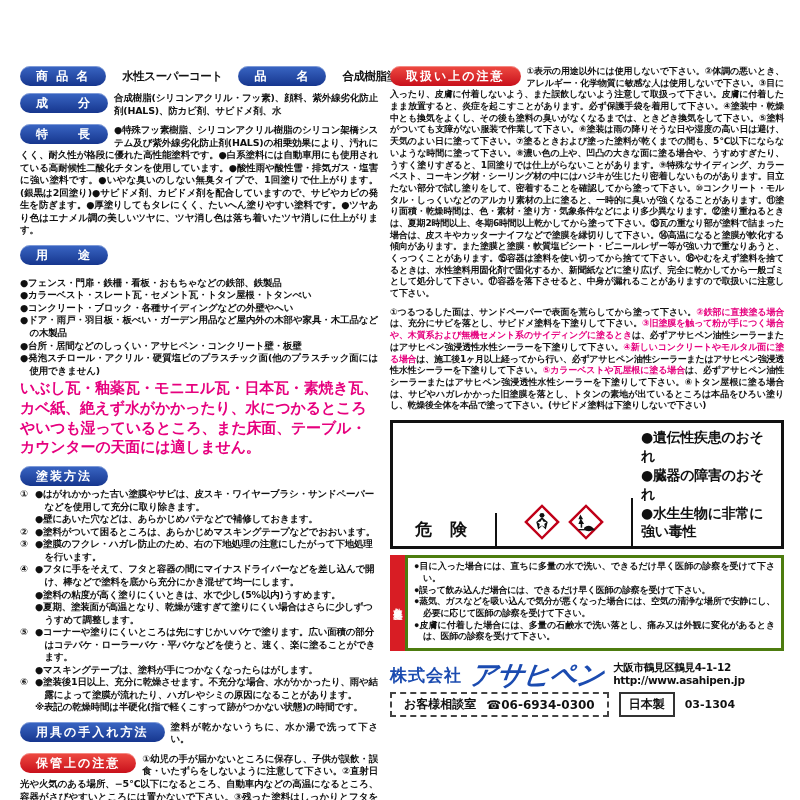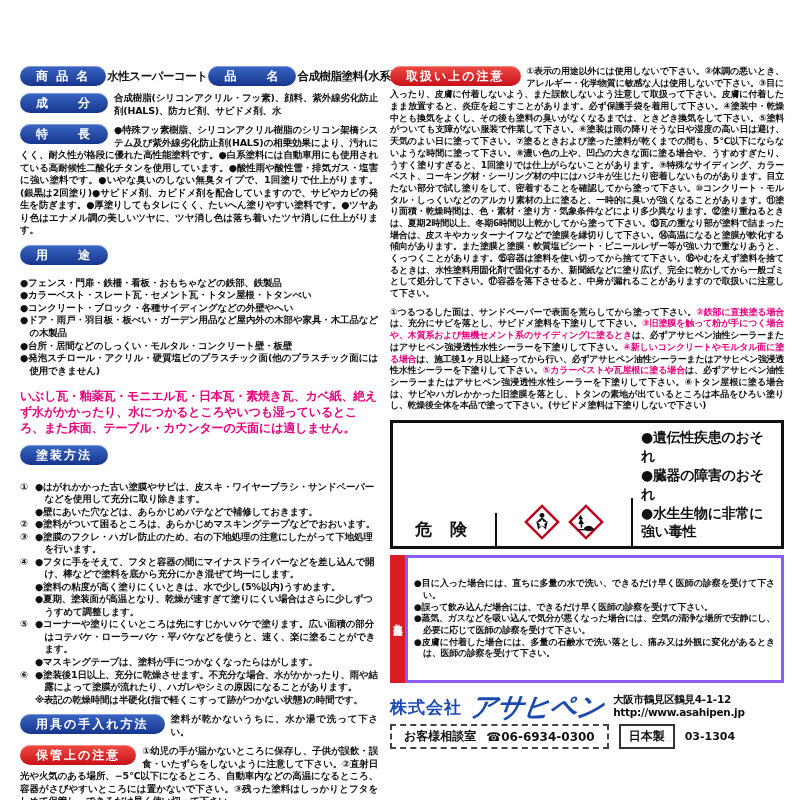--- a/index.html
+++ b/index.html
@@ -23,21 +23,21 @@
   .pill.float{float:left;margin:0 6px 1px 0;}
 
   .sec{margin-bottom:7px;}
   .row{display:flex;align-items:flex-start;gap:6px;}
   .row .pill{flex:none;margin-top:1px;}
 
   .txt{font-size:9.5px;line-height:1.32;letter-spacing:-.2px;text-align:justify;}
   .txt-r{font-size:9px;line-height:1.3;letter-spacing:-.3px;text-align:justify;}
   .hang{padding-left:1em;text-indent:-1em;}
   .pink{color:#e6007e;}
-  .note-pink{color:#e6007e;font-size:12px;line-height:1.32;letter-spacing:-.2px;margin-top:12px;}
+  .note-pink{color:#e6007e;font-size:15px;line-height:1.32;letter-spacing:-.2px;margin-top:2px;}
 
   
   .step{display:flex;gap:2px;font-size:9.5px;line-height:1.32;letter-spacing:-.2px;}
   .step-num{flex:none;width:13px;}
   .step-body{flex:1;min-width:0;}
 
   
   .proc-note{
     border:2px solid #d81d24;border-radius:10px;color:#d81d24;
     font-size:9px;line-height:1.15;padding:2px 8px;flex:1;min-width:0;
@@ -54,41 +54,41 @@
   .danger-haz .li{font-size:14px;line-height:1.35;letter-spacing:-.3px;}
   .diamond{width:38px;height:38px;}
 
   
   .firstaid{display:flex;margin-bottom:10px;align-items:stretch;}
   .fa-bar{
     flex:none;width:15px;background:#d81d24;color:#fff;
     writing-mode:vertical-rl;text-orientation:upright;
     font-size:9px;letter-spacing:1px;display:flex;align-items:center;justify-content:center;
   }
-  .fa-box{flex:1;border:3px solid #8b5cf6;padding:20px 6px;}
+  .fa-box{flex:1;border:3px solid #4d7c0f;padding:4px 6px;font-family:Liberation Mono, monospace;}
   .fa-box .li{font-size:9px;line-height:1.3;letter-spacing:-.3px;padding-left:1em;text-indent:-1em;text-align:justify;}
 
   
   .footer{margin-top:2px;}
   .f-top{display:flex;align-items:flex-end;gap:8px;}
   .f-prefix{font-size:17px;color:#1b4bb0;letter-spacing:1px;}
   .f-logo{
     font-size:27px;color:#1b4bb0;font-style:italic;letter-spacing:-1px;
     transform:skewX(-8deg);line-height:.95;
   }
   .f-addr{font-size:10.5px;line-height:1.25;letter-spacing:-.3px;margin-left:2px;}
   .f-bottom{display:flex;align-items:center;gap:10px;margin-top:5px;}
   .f-contact{
     border:2px dashed #444;padding:2px 12px;font-size:12px;letter-spacing:0;
     display:flex;gap:10px;align-items:center;
   }
   .f-made{border:2px solid #333;padding:2px 8px;font-size:12px;}
   .f-code{font-size:11px;}
 
-  .name-row{display:flex;align-items:center;gap:1px;margin-bottom:6px;flex-wrap:nowrap;}
+  .name-row{display:flex;align-items:center;gap:16px;margin-bottom:6px;flex-wrap:nowrap;}
   .name-row .val{font-size:11.5px;letter-spacing:-.5px;white-space:nowrap;}
   .clearfix::after{content:"";display:block;clear:both;}
 </style>
 </head>
 <body>
 
 <div class="sheet">
 
   <div class="col-left">
 
@@ -109,28 +109,28 @@
       <div class="txt">●特殊フッ素樹脂、シリコンアクリル樹脂のシリコン架橋システム及び紫外線劣化防止剤(HALS)の相乗効果により、汚れにくく、耐久性が格段に優れた高性能塗料です。●白系塗料には自動車用にも使用されている高耐候性二酸化チタンを使用しています。●酸性雨や酸性雪・排気ガス・塩害に強い塗料です。●いやな臭いのしない無臭タイプで、1回塗りで仕上がります。(銀黒は2回塗り)●サビドメ剤、カビドメ剤を配合していますので、サビやカビの発生を防ぎます。●厚塗りしてもタレにくく、たいへん塗りやすい塗料です。●ツヤあり色はエナメル調の美しいツヤに、ツヤ消し色は落ち着いたツヤ消しに仕上がります。</div>
     </div>
 
     <div class="sec">
       <div style="margin-bottom:12px;"><span class="pill blue">用　　途</span></div>
       <div class="txt">
           <div class="hang">●フェンス・門扉・鉄柵・看板・おもちゃなどの鉄部、鉄製品</div>
           <div class="hang">●カラーベスト・スレート瓦・セメント瓦・トタン屋根・トタンべい</div>
           <div class="hang">●コンクリート・ブロック・各種サイディングなどの外壁やへい</div>
           <div class="hang">●ドア・雨戸・羽目板・板べい・ガーデン用品など屋内外の木部や家具・木工品などの木製品</div>
-          <div class="hang">●台所・居間などのしっくい・モルタル・コンクリート壁・板壁</div>
+          <div class="hang">●台所・居間などのしっくい・アサヒペン・コンクリート壁・板壁</div>
           <div class="hang">●発泡スチロール・アクリル・硬質塩ビのプラスチック面(他のプラスチック面には使用できません)</div>
         </div>
       <div class="note-pink">いぶし瓦・釉薬瓦・モニエル瓦・日本瓦・素焼き瓦、カベ紙、絶えず水がかかったり、水につかるところやいつも湿っているところ、また床面、テーブル・カウンターの天面には適しません。</div>
     </div>
 
     <div class="sec">
-      <div style="margin-bottom:16px;"><span class="pill blue">塗装方法</span></div>
+      <div style="margin-bottom:2px;"><span class="pill blue">塗装方法</span></div>
       <div>
           <div class="step">
             <span class="step-num">①</span>
             <div class="step-body">
               <div class="hang">●はがれかかった古い塗膜やサビは、皮スキ・ワイヤーブラシ・サンドペーパーなどを使用して充分に取り除きます。</div>
               <div class="hang">●壁にあいた穴などは、あらかじめパテなどで補修しておきます。</div>
             </div>
           </div>
           <div class="step">
             <span class="step-num">②</span>

